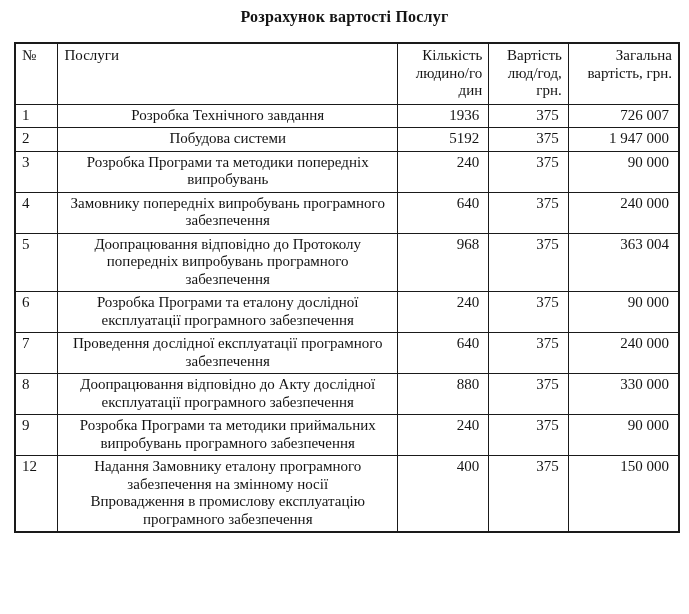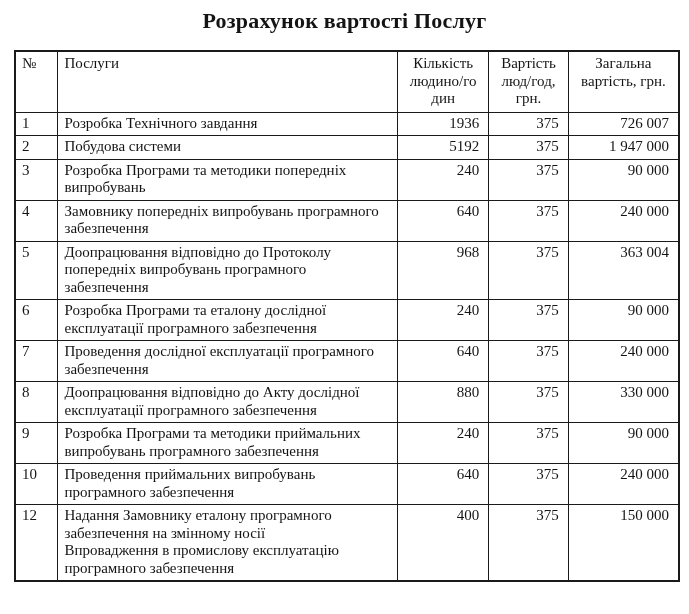--- a/index.html
+++ b/index.html
@@ -10,21 +10,21 @@
   body {
     width: 689px;
     height: 614px;
     font-family: "Liberation Serif", "DejaVu Serif", serif;
     color: #141414;
     overflow: hidden;
   }
   .doc-title {
     text-align: center;
     font-weight: bold;
-    font-size: 22px;
+    font-size: 16px;
     margin: 8px 0 0 0;
     letter-spacing: 0.2px;
   }
   table.cost-table {
     border-collapse: collapse;
     table-layout: fixed;
     width: 666px;
     margin: 16px 0 0 14px;
     border: 2px solid #1a1a1a;
   }
@@ -32,35 +32,35 @@
     border: 1px solid #1a1a1a;
     vertical-align: top;
     font-size: 15px;
     line-height: 17.5px;
     padding: 2px 6px 3px 6px;
     white-space: pre-line;
     overflow: hidden;
   }
   .cost-table th {
     font-weight: normal;
-    text-align: center;
+    text-align: right;
     padding-top: 3px;
     padding-bottom: 4px;
   }
   .cost-table th.h-num, .cost-table th.h-service {
     text-align: left;
     vertical-align: top;
   }
   .col-num      { width: 40px; }
   .col-service  { width: 316px; }
   .col-qty      { width: 85px; }
   .col-rate     { width: 74px; }
   .col-total    { width: 103px; }
   .cost-table td.c-num     { text-align: left; }
-  .cost-table td.c-service { text-align: left; }
+  .cost-table td.c-service { text-align: center; }
   .cost-table td.c-qty,
   .cost-table td.c-rate,
   .cost-table td.c-total   { text-align: right; padding-right: 9px; }
 </style>
 </head>
 <body>
 
 <h1 class="doc-title">Розрахунок вартості Послуг</h1>
 
 <table class="cost-table">
@@ -143,27 +143,20 @@
         <td class="c-total">330 000</td>
       </tr>
       <tr>
         <td class="c-num">9</td>
         <td class="c-service">Розробка Програми та методики приймальних випробувань програмного забезпечення</td>
         <td class="c-qty">240</td>
         <td class="c-rate">375</td>
         <td class="c-total">90 000</td>
       </tr>
       <tr>
-        <td class="c-num">10</td>
-        <td class="c-service">Проведення приймальних випробувань програмного забезпечення</td>
-        <td class="c-qty">640</td>
-        <td class="c-rate">375</td>
-        <td class="c-total">240 000</td>
-      </tr>
-      <tr>
         <td class="c-num">12</td>
         <td class="c-service">Надання Замовнику еталону програмного забезпечення  на змінному носії
 Впровадження в промислову експлуатацію програмного забезпечення</td>
         <td class="c-qty">400</td>
         <td class="c-rate">375</td>
         <td class="c-total">150 000</td>
       </tr>
     </tbody>
 </table>
 

